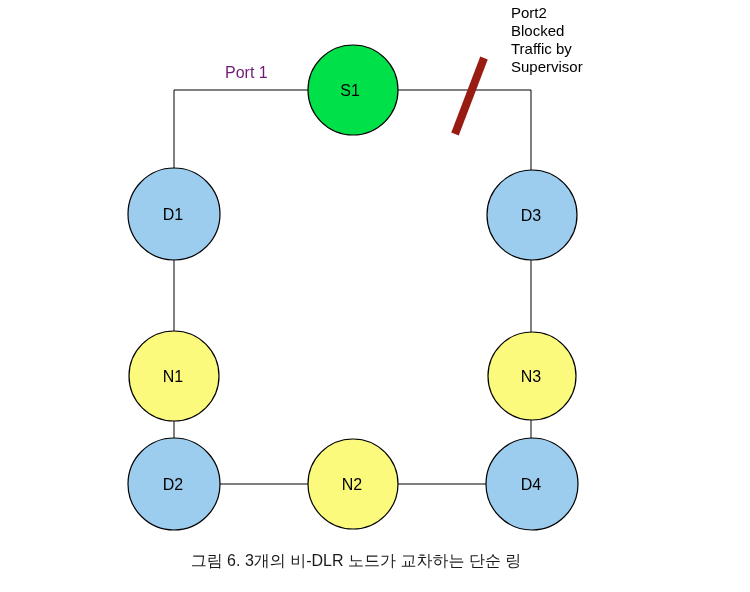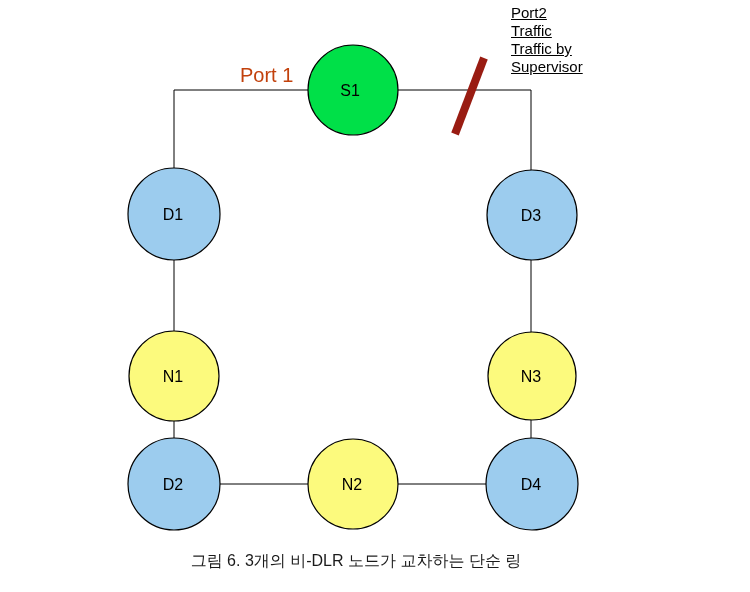--- a/index.html
+++ b/index.html
@@ -33,35 +33,34 @@
     font-size: 16px;
     fill: #000000;
     text-anchor: middle;
   }
   .slash {
     stroke-width: 8;
     stroke-linecap: butt;
   }
   .port1 {
     position: absolute;
-    left: 240px;
+    left: 225px;
     top: 64px;
-    font-size: 20px;
-    color: #c2410c;
+    font-size: 16px;
+    color: #701a75;
     white-space: nowrap;
   }
   .blocked-note {
     position: absolute;
     left: 511px;
     top: 4px;
     font-size: 15px;
     line-height: 18px;
     color: #000000;
     white-space: nowrap;
-    text-decoration: underline;
   }
   .caption {
     position: absolute;
     left: 0;
     top: 551px;
     width: 712px;
     text-align: center;
     font-size: 16px;
     color: #1a1a1a;
   }
@@ -120,20 +119,20 @@
       <text class="node-label" x="531" y="490">D4</text>
     </g>
 
     <line class="slash" x1="484" y1="58" x2="455" y2="134" stroke="#991C12"></line>
   </svg>
 
   <div class="port1">Port 1</div>
 
   <div class="blocked-note">
     <div>Port2</div>
-    <div>Traffic</div>
+    <div>Blocked</div>
     <div>Traffic by</div>
     <div>Supervisor</div>
   </div>
 
   <div class="caption">그림 6. 3개의 비-DLR 노드가 교차하는 단순 링</div>
 
 </div>
 
 </body></html>

